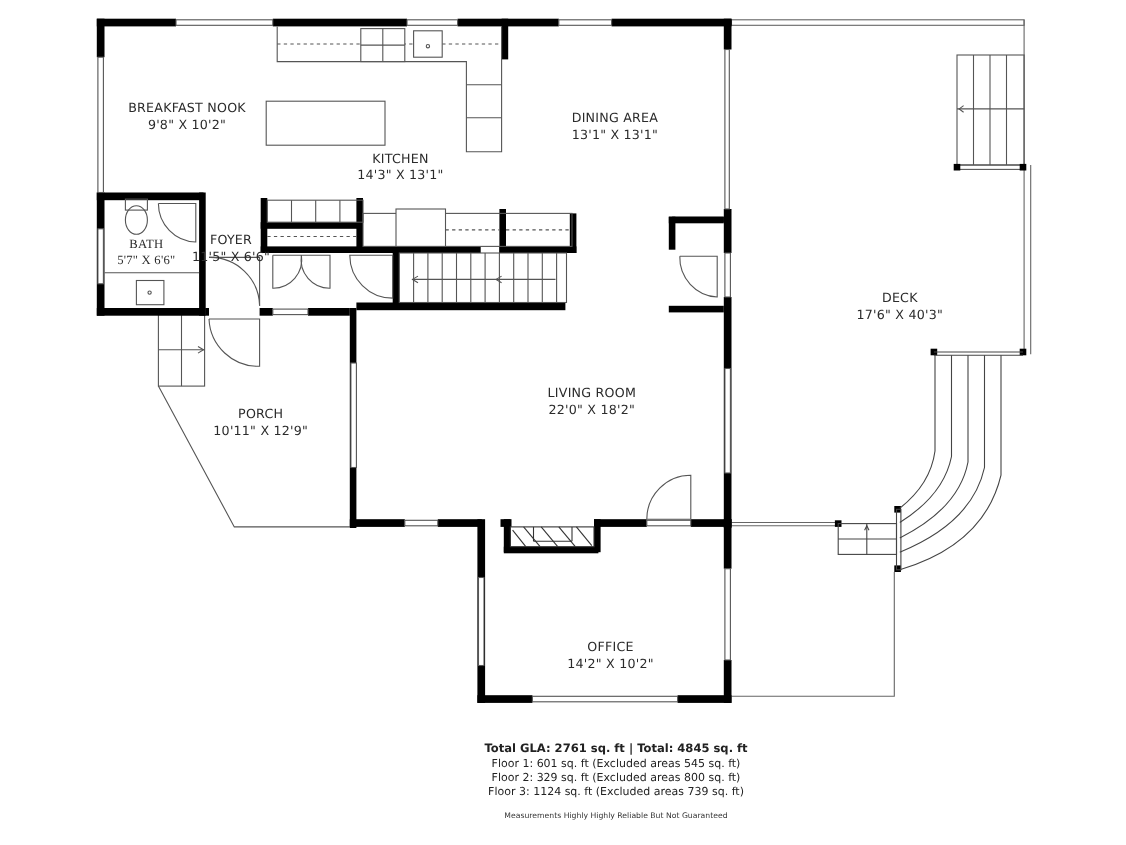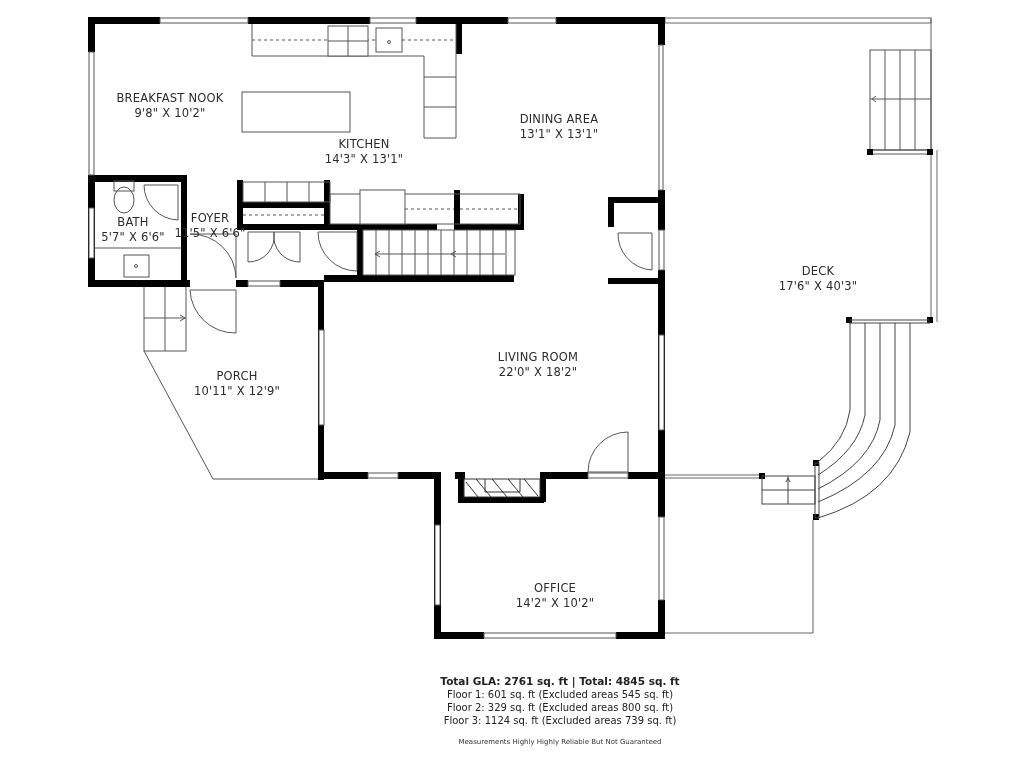--- a/index.html
+++ b/index.html
@@ -220,25 +220,25 @@
 </svg>
 
 <div class="room-label" style="left:170px;top:91px;">
   <span>BREAKFAST NOOK</span>
   <span>9'8" X 10'2"</span>
 </div>
 <div class="room-label" style="left:364px;top:137px;">
   <span>KITCHEN</span>
   <span>14'3" X 13'1"</span>
 </div>
-<div class="room-label" style="left:559px;top:112px;">
+<div class="room-label" style="left:559px;top:100px;">
   <span>DINING AREA</span>
   <span>13'1" X 13'1"</span>
 </div>
-<div class="room-label" style="left:133px;top:215px;">
+<div class="room-label" style="left:133px;top:215px;font-family:Liberation Serif, serif;">
   <span>BATH</span>
   <span>5'7" X 6'6"</span>
 </div>
 <div class="room-label" style="left:210px;top:211px;">
   <span>FOYER</span>
   <span>11'5" X 6'6"</span>
 </div>
 <div class="room-label" style="left:818px;top:264px;">
   <span>DECK</span>
   <span>17'6" X 40'3"</span>

